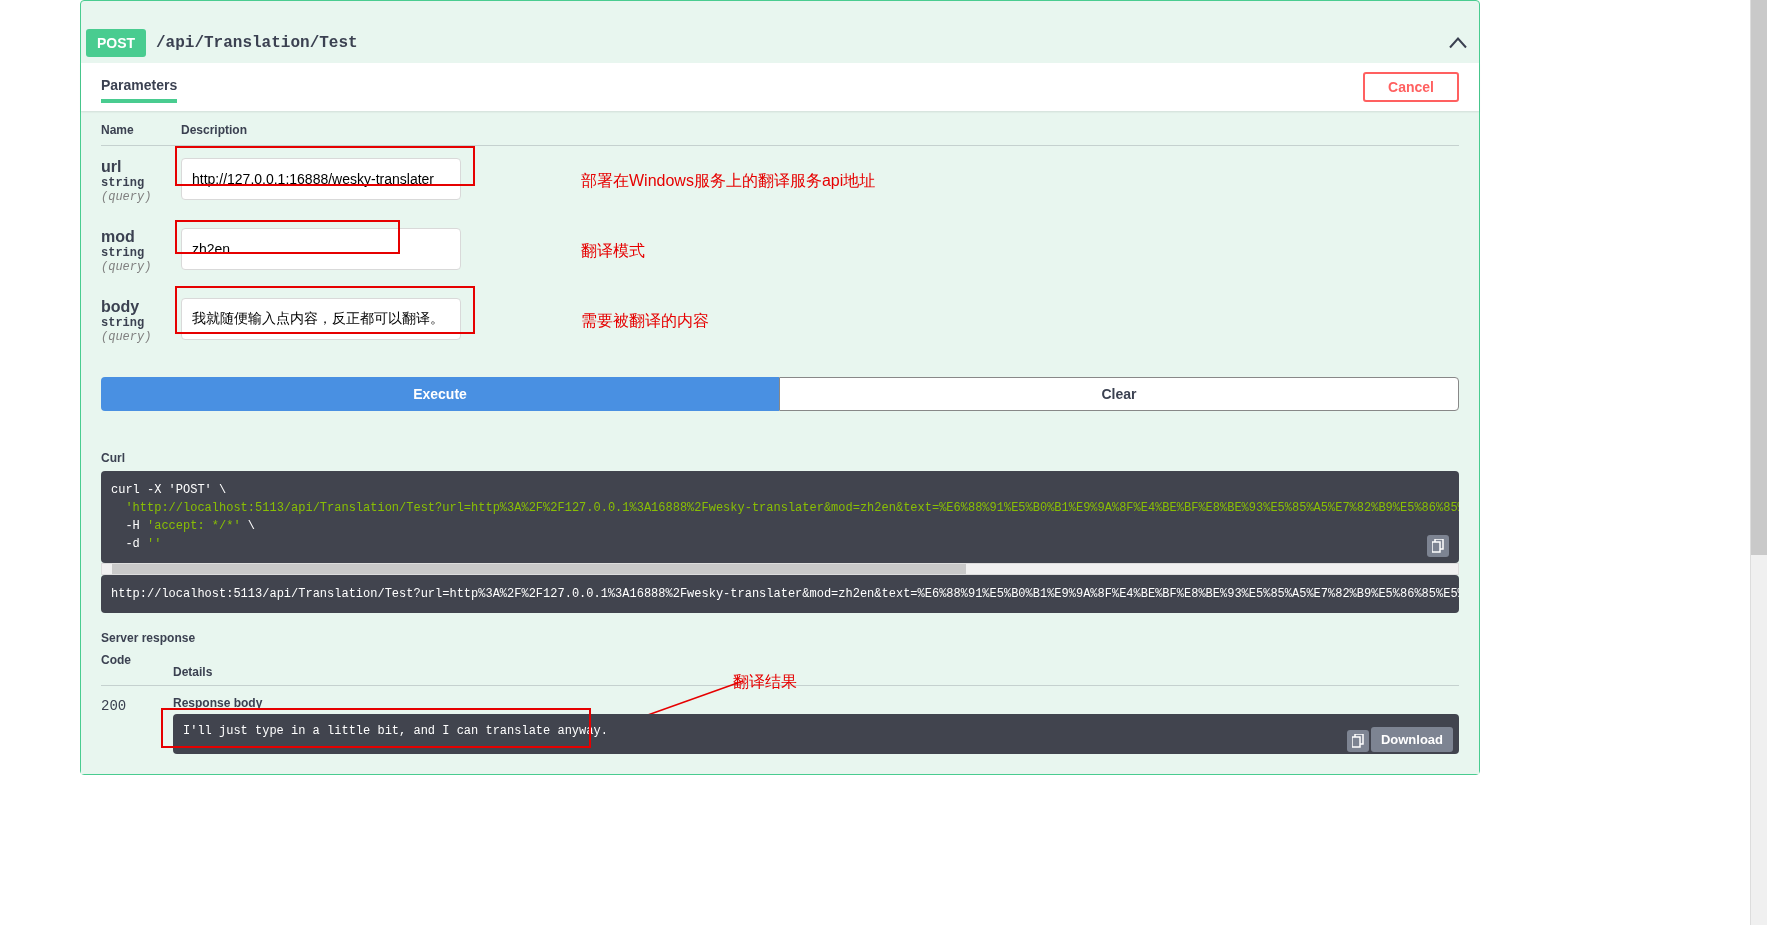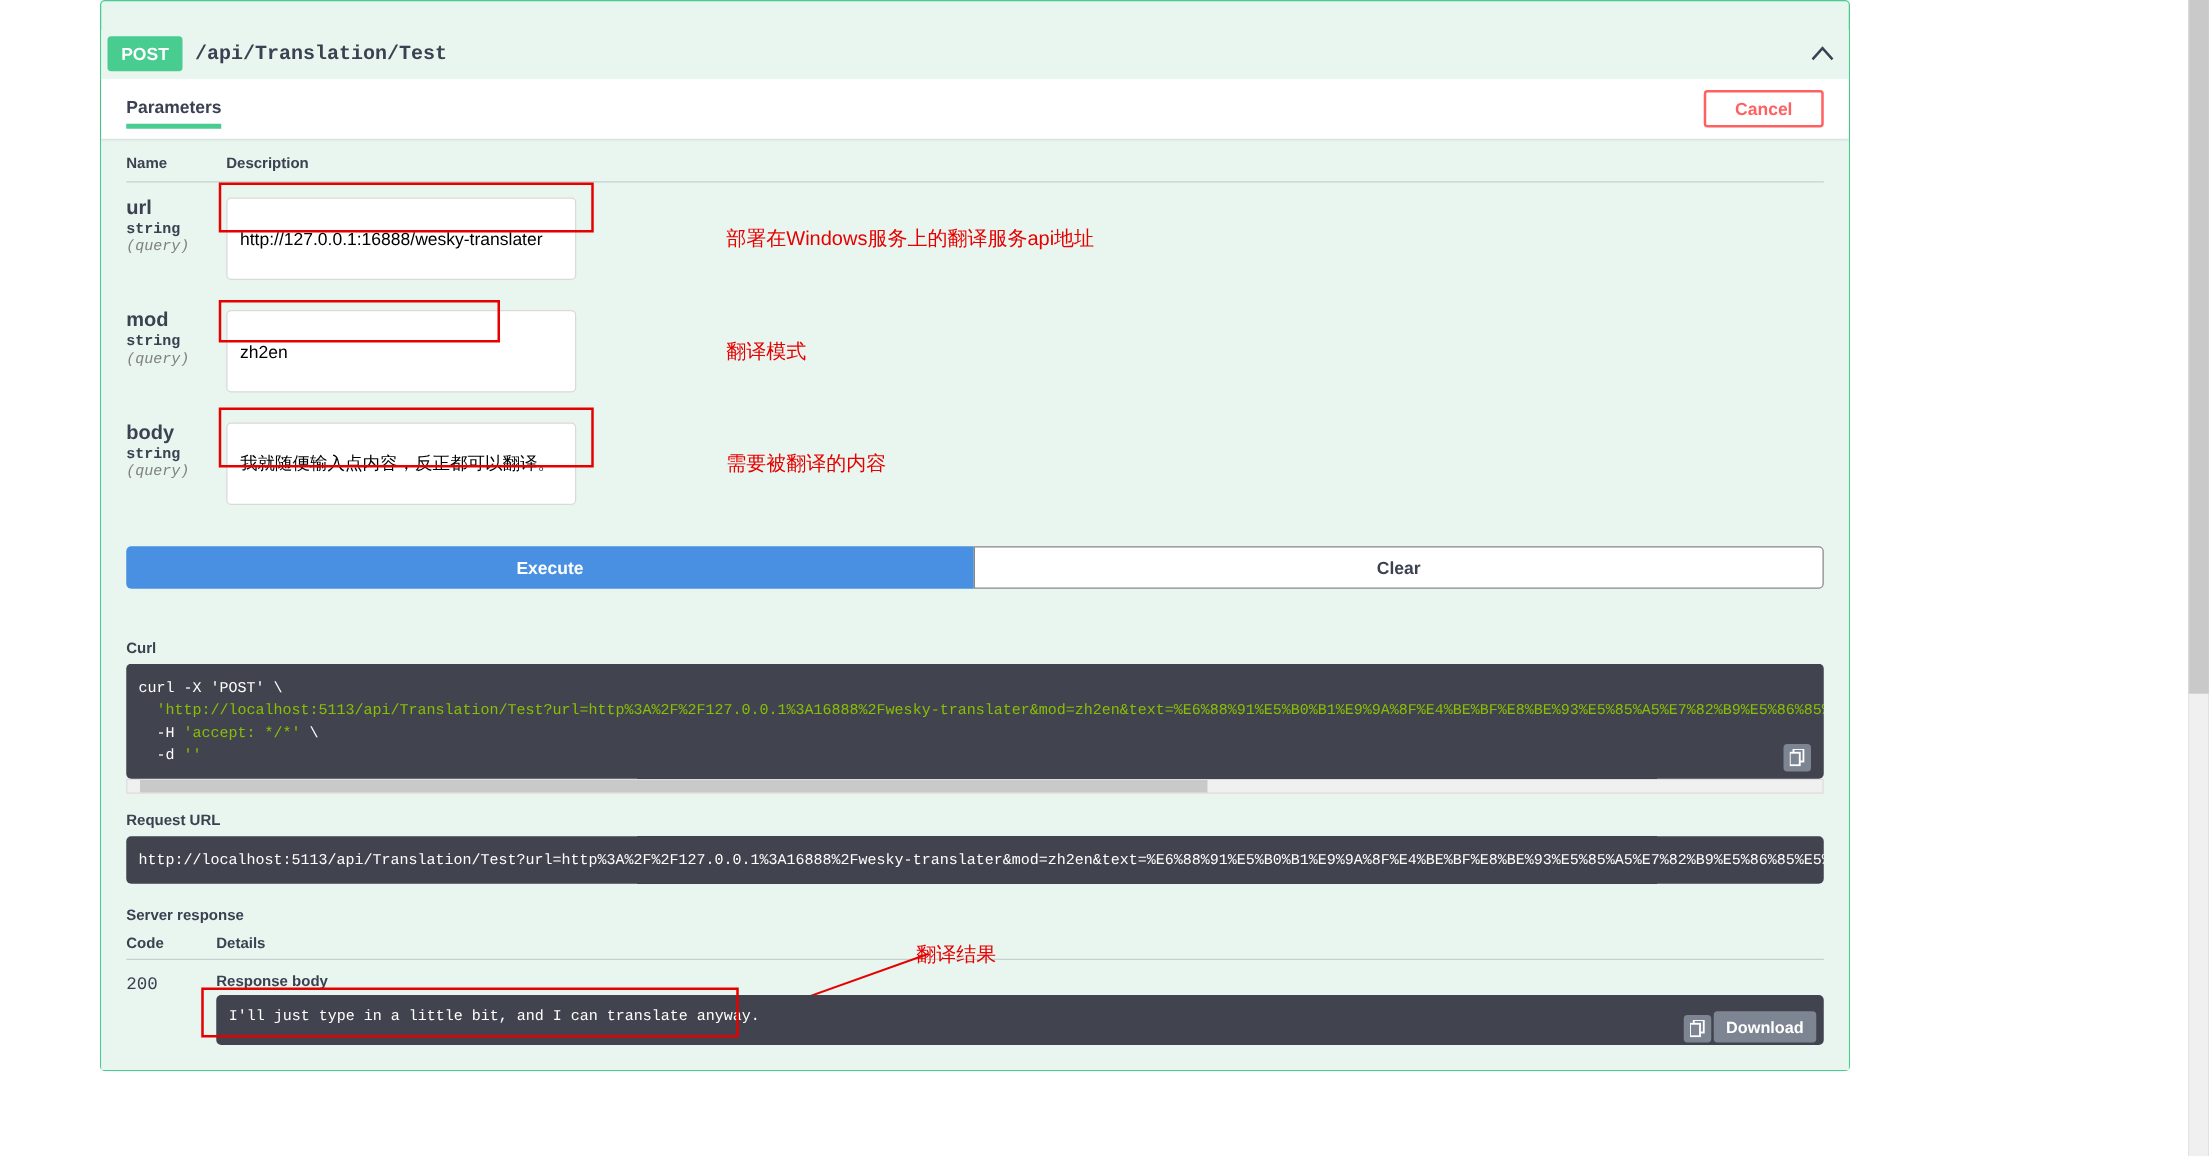--- a/index.html
+++ b/index.html
@@ -110,21 +110,21 @@
   }
   .param-in {
     font-family: "Courier New", monospace;
     font-style: italic;
     color: #808080;
     font-size: 12px;
   }
   .param-input-wrap { width: 390px; position: relative; }
   .param-input {
     width: 280px;
-    padding: 24px 10px;
+    padding: 12px 10px;
     border: 1px solid #d9d9d9;
     border-radius: 4px;
     font-size: 14px;
     background: #fff;
   }
   .param-input.wide { width: 280px; }
   .red-box {
     position: absolute;
     border: 2px solid #e60000;
     pointer-events: none;
@@ -219,21 +219,21 @@
     font-size: 12px;
     margin: 18px 0 8px 0;
   }
   .resp-cols {
     display: flex;
     border-bottom: 1px solid rgba(59,65,81,.2);
     padding-bottom: 6px;
     margin-bottom: 10px;
   }
   .resp-code-col { width: 72px; font-weight: 700; font-size: 12px; }
-  .resp-det-col { flex: 1; font-weight: 700; font-size: 12px; }
+  .resp-det-col { flex: 1; font-weight: 700; font-size: 12px; margin-top: 12px; }
   .resp-row { display: flex; align-items: flex-start; }
   .resp-code { width: 72px; font-family: "Courier New", monospace; font-size: 14px; padding-top: 2px; }
   .resp-details { flex: 1; position: relative; }
   .resp-body-label { font-weight: 700; font-size: 12px; margin-bottom: 4px; }
   .resp-body-block {
     background: #41444e;
     color: #fff;
     font-family: "Courier New", monospace;
     font-size: 12px;
     padding: 10px;
@@ -389,21 +389,20 @@
 <span class="str">  'http://localhost:5113/api/Translation/Test?url=http%3A%2F%2F127.0.0.1%3A16888%2Fwesky-translater&amp;mod=zh2en&amp;text=%E6%88%91%E5%B0%B1%E9%9A%8F%E4%BE%BF%E8%BE%93%E5%85%A5%E7%82%B9%E5%86%85%E5%AE%B9%EF%BC%8C%E5%</span>
 <span>  -H </span><span class="str">'accept: */*'</span> \
 <span>  -d </span><span class="str">''</span><span class="copy-icon"><svg width="12" height="14" viewBox="0 0 12 14">
                 <rect x="3" y="0" width="8" height="10" fill="none" stroke="#fff" stroke-width="1.5"></rect>
                 <rect x="0" y="3" width="8" height="10" fill="#7d8492" stroke="#fff" stroke-width="1.5"></rect>
               </svg></span></div>
         <div class="hscroll">
             <div class="hscroll-thumb"></div>
           </div>
 
-        <div class="subhead" style="margin-top:14px">Request URL</div>
         <div class="code-block">http://localhost:5113/api/Translation/Test?url=http%3A%2F%2F127.0.0.1%3A16888%2Fwesky-translater&amp;mod=zh2en&amp;text=%E6%88%91%E5%B0%B1%E9%9A%8F%E4%BE%BF%E8%BE%93%E5%85%A5%E7%82%B9%E5%86%85%E5%AE%B9%EF%BC%8C%E5%8F%8D%E6%AD%A3%E9%83%BD%E5%8F%AF%E4%BB%A5%E7%BF%BB%E8%AF%91%E3%80%82</div>
 
         <div class="server-resp-head">Server response</div>
         <div class="resp-cols">
           <div class="resp-code-col">Code</div>
           <div class="resp-det-col">Details</div>
         </div>
 
         <div class="resp-row">
           <div class="resp-code">200</div>

